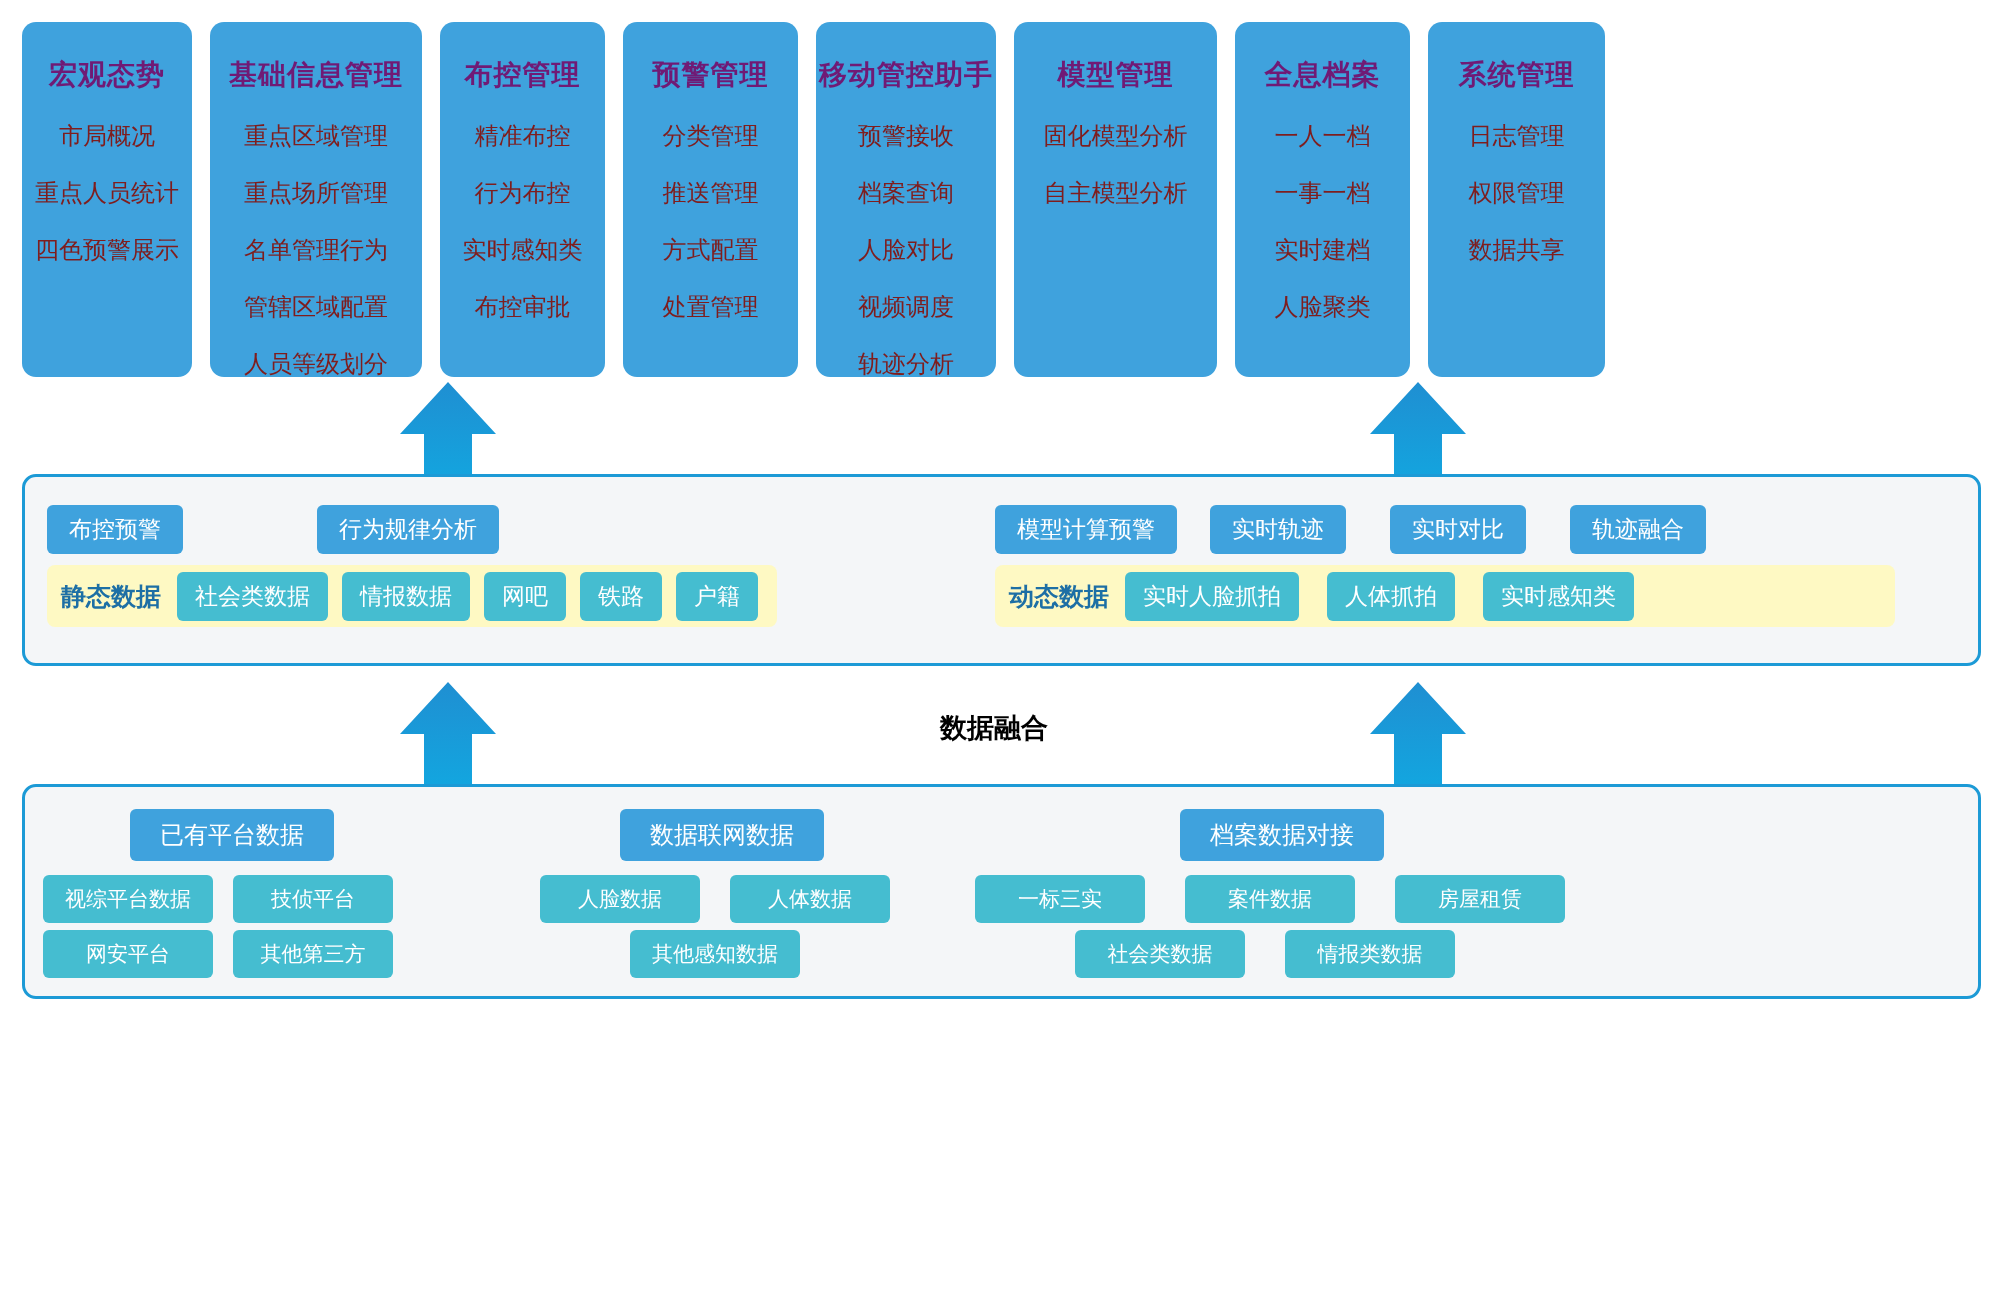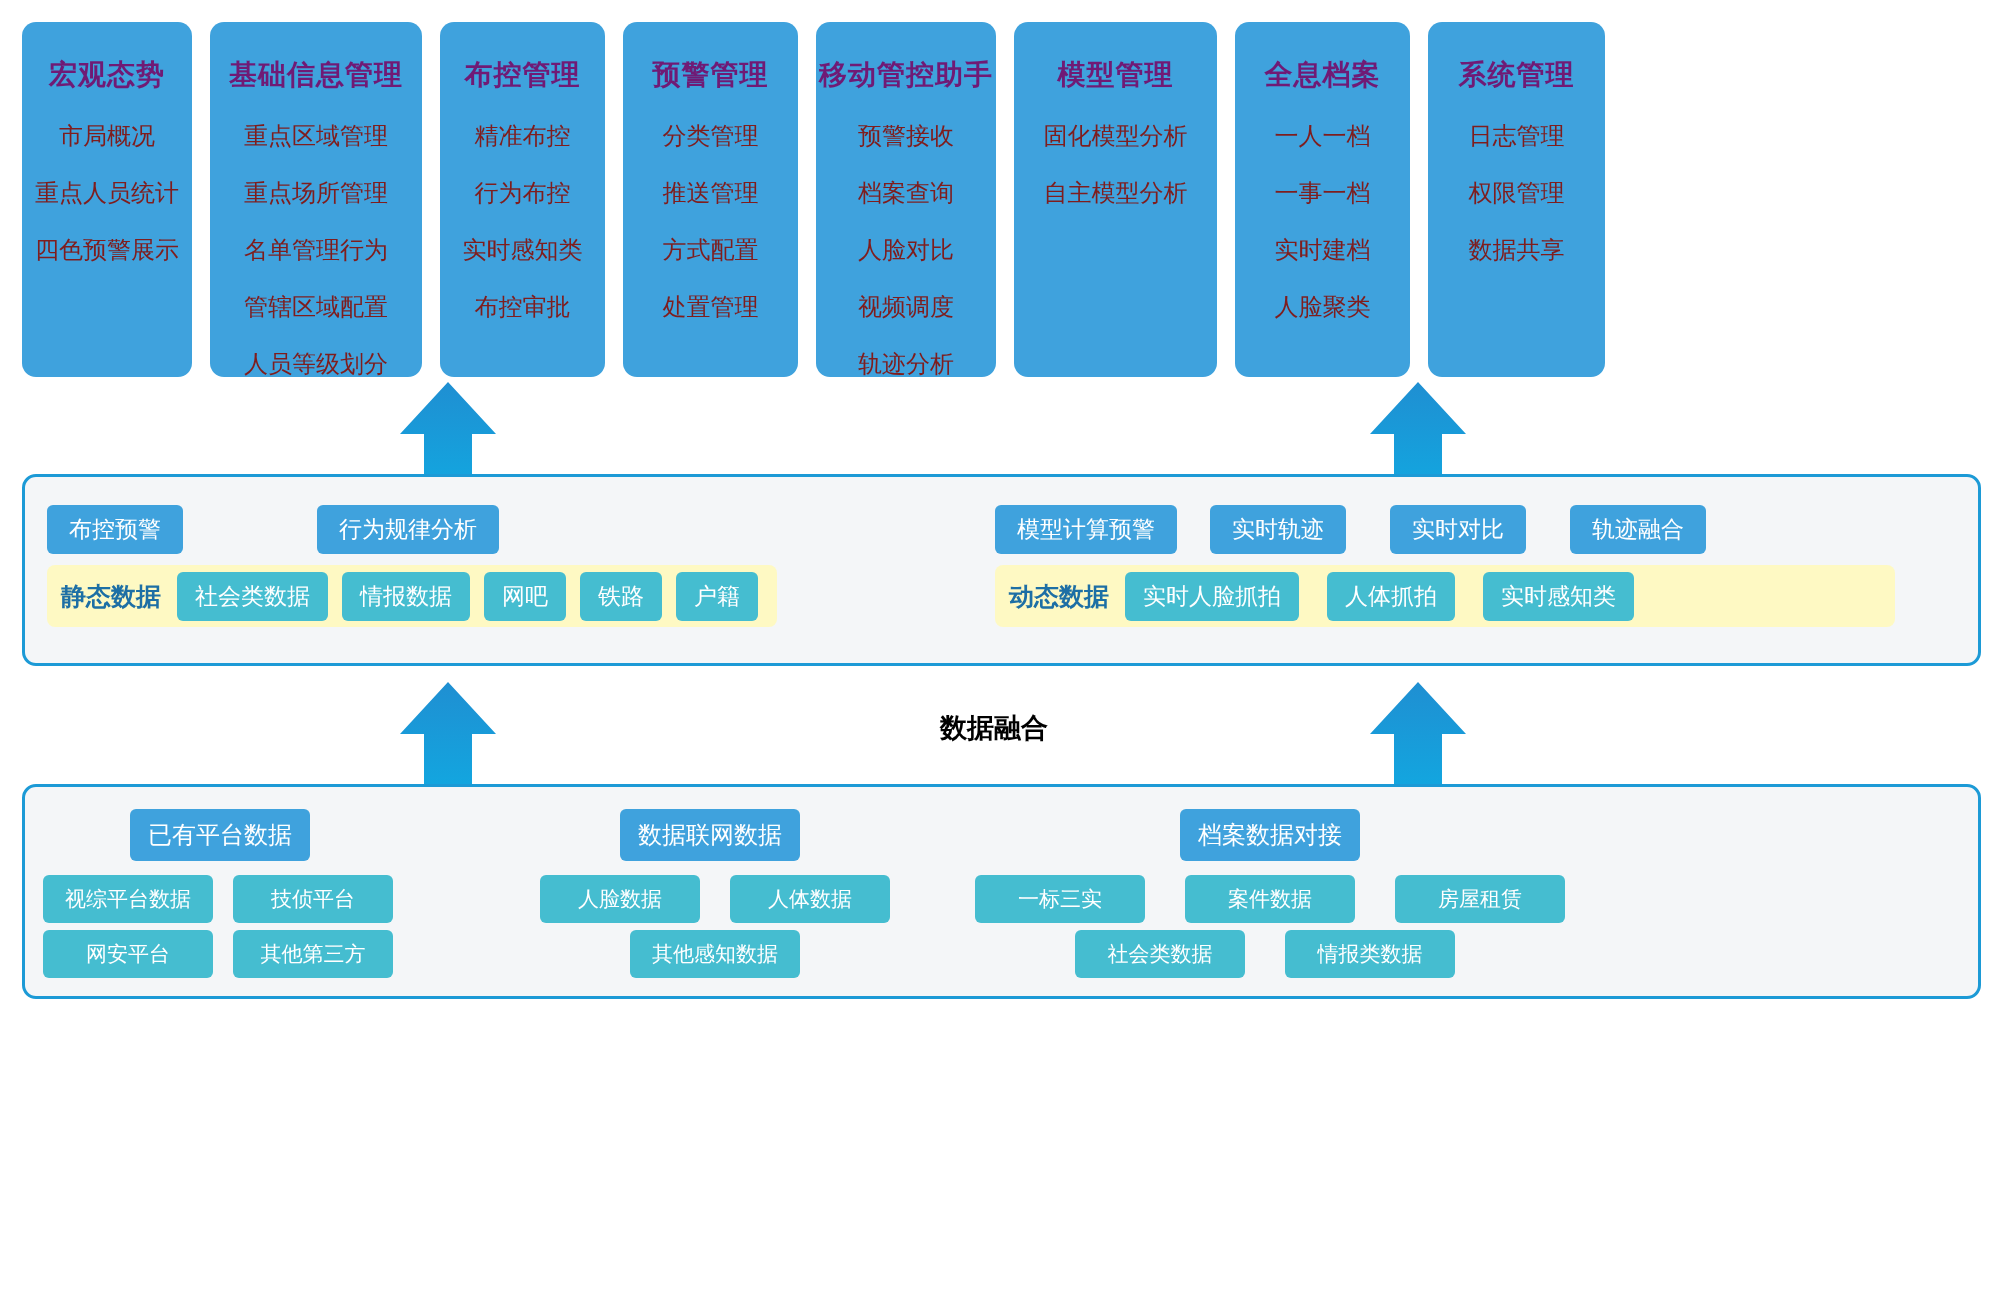--- a/index.html
+++ b/index.html
@@ -119,21 +119,21 @@
     border-radius:14px;
     background:#f4f6f8;
   }
   .src-group{
     position:absolute;top:0;height:100%;
   }
   .src-head{
     position:absolute;
     background:#3fa2dd;color:#ffffff;
     font-size:24px;border-radius:6px;
-    padding:10px 18px;white-space:nowrap;
+    padding:10px 30px;white-space:nowrap;
     text-align:center;
   }
   .src-chip{
     position:absolute;
     background:#45bdd0;color:#ffffff;
     font-size:21px;border-radius:6px;
     padding:10px 20px;white-space:nowrap;
     text-align:center;
   }
 </style>

